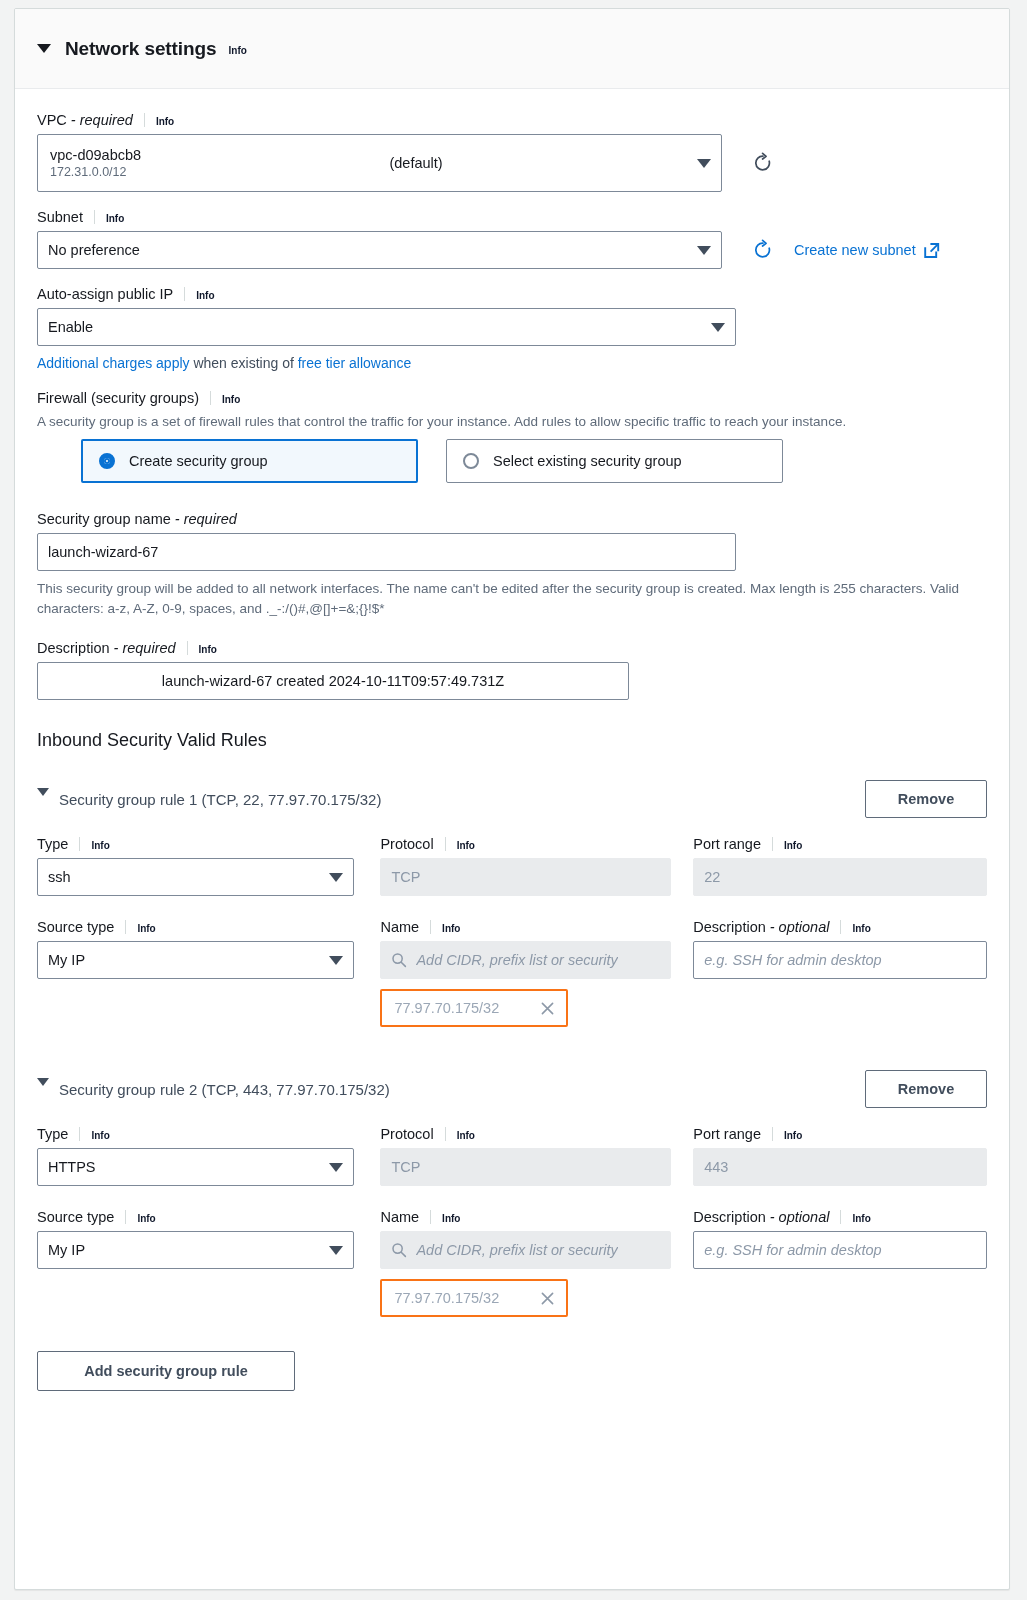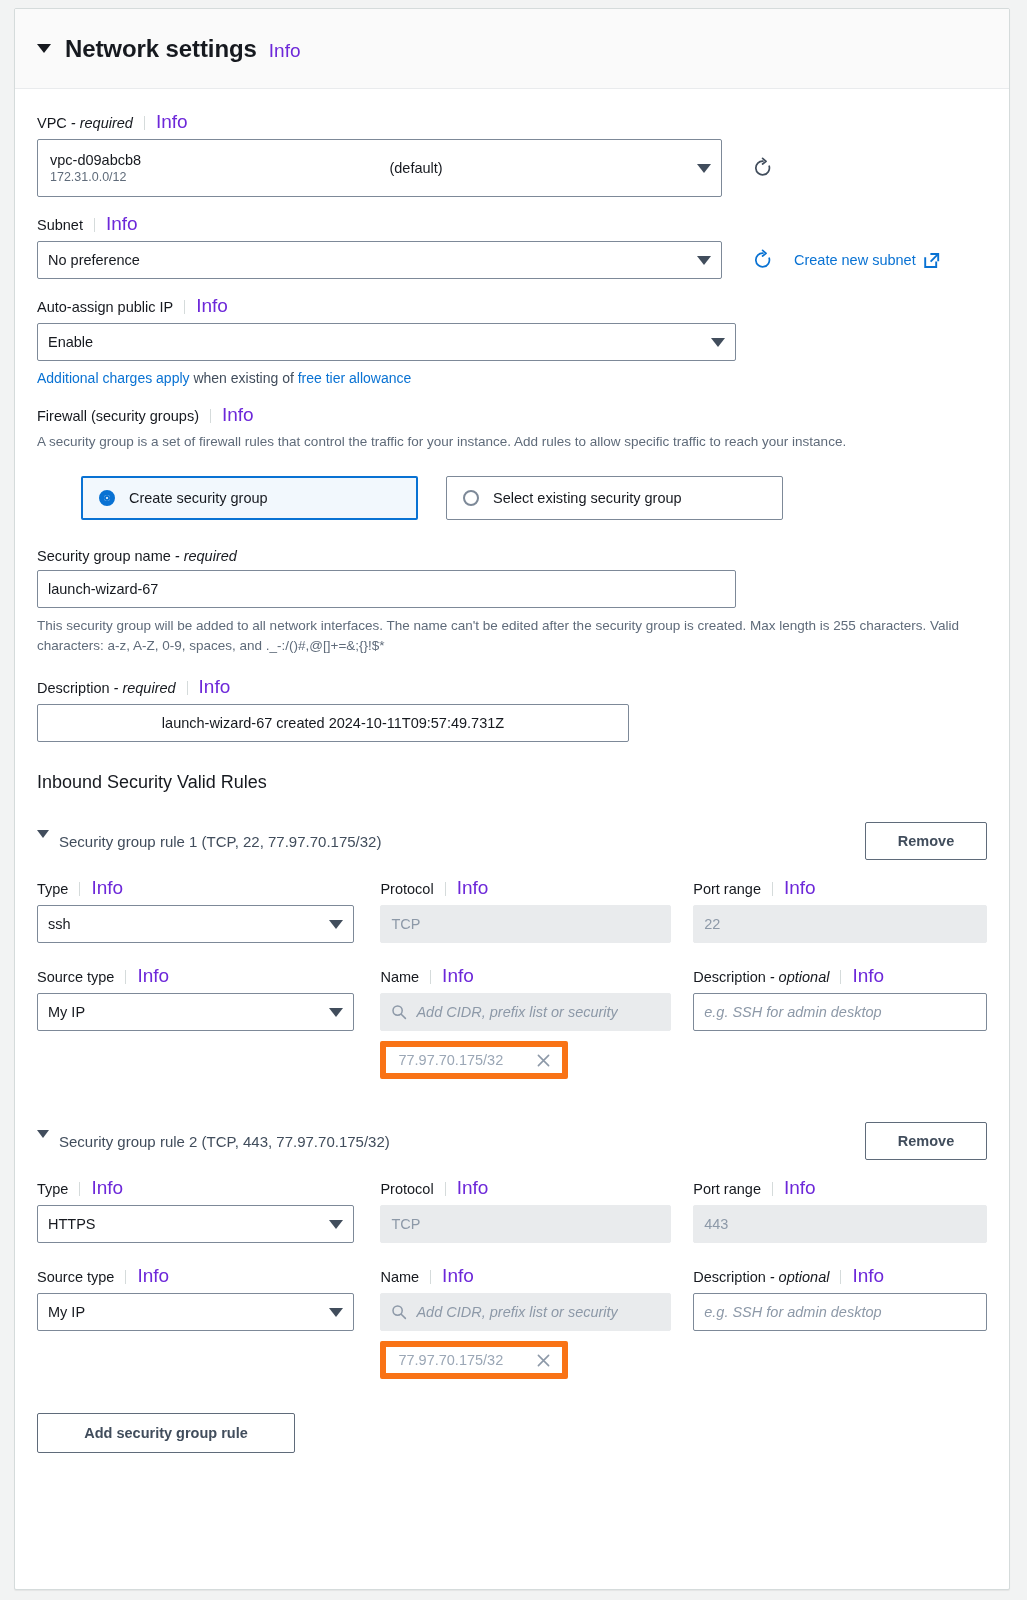--- a/index.html
+++ b/index.html
@@ -37,29 +37,29 @@
   .caret-collapse {
     width: 0; height: 0;
     border-left: 7px solid transparent;
     border-right: 7px solid transparent;
     border-top: 9px solid #16191f;
     margin-right: 14px;
     flex: none;
     cursor: pointer;
   }
   .header-title {
-    font-size: 24px;
+    font-size: 19px;
     font-weight: bold;
     color: #16191f;
     letter-spacing: -0.1px;
   }
   .info-link {
-    color: #6d28d9;
-    font-size: 19px;
-    font-weight: normal;
+    color: #0f172a;
+    font-size: 10px;
+    font-weight: bold;
     text-decoration: none;
     cursor: pointer;
     white-space: nowrap;
   }
   .header-info { margin-left: 12px; position: relative; top: 2px; }
 
   
   .card-body { padding: 22px 22px 0 22px; position: relative; }
 
   .field-label {
@@ -153,21 +153,21 @@
 
   .desc-text {
     font-size: 13.5px;
     color: #5f6b7a;
     line-height: 20px;
     margin-top: 3px;
     max-width: 930px;
   }
 
   
-  .tiles { display: flex; margin-top: 24px; gap: 28px; padding-left: 44px; }
+  .tiles { display: flex; margin-top: 7px; gap: 28px; padding-left: 44px; }
   .tile {
     width: 337px; height: 44px;
     border: 1px solid #7d8998;
     border-radius: 2px;
     display: flex; align-items: center;
     padding-left: 16px;
     font-size: 14.5px; color: #16191f;
     cursor: pointer;
     background: #fff;
   }
@@ -263,21 +263,21 @@
     font-size: 14.5px;
     color: #8d99a8;
     font-style: italic;
     white-space: nowrap;
     overflow: hidden;
   }
   .token {
     margin-top: 10px;
     display: inline-flex;
     align-items: center;
-    border: 6px solid #f97316;
+    border: 2px solid #f97316;
     border-radius: 2px;
     height: 38px;
     padding: 0 10px 0 12px;
     background: #fff;
     width: 188px;
   }
   .token-text { font-size: 14.5px; color: #9ba7b6; }
   .token-x { margin-left: auto; cursor: pointer; display: flex; }
 
   .plain-input {

